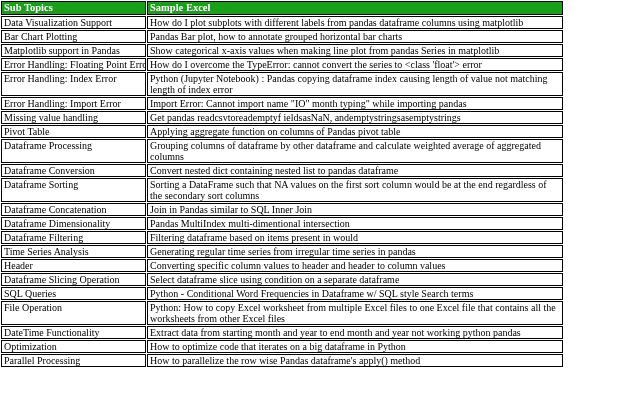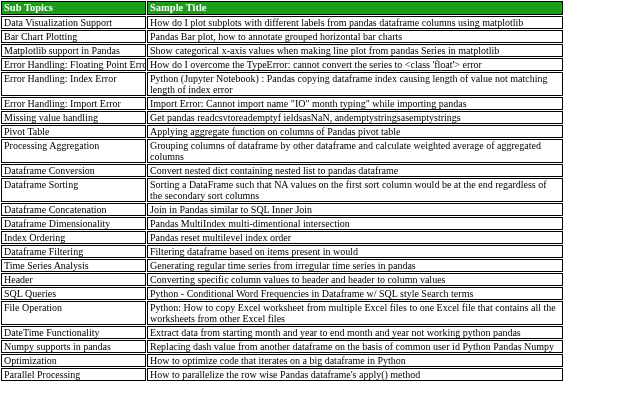--- a/index.html
+++ b/index.html
@@ -46,21 +46,21 @@
 <body>
 
 <table>
   <colgroup>
     <col class="c1">
     <col class="c2">
   </colgroup>
   <thead>
     <tr>
       <th>Sub Topics</th>
-      <th>Sample Title</th>
+      <th>Sample Excel</th>
     </tr>
   </thead>
   <tbody>
       <tr>
         <td class="sub">Data Visualization Support</td>
         <td>How do I plot subplots with different labels from pandas dataframe columns using matplotlib</td>
       </tr>
       <tr>
         <td class="sub">Bar Chart Plotting</td>
         <td>Pandas Bar plot, how to annotate grouped horizontal bar charts</td>
@@ -83,72 +83,68 @@
       </tr>
       <tr>
         <td class="sub">Missing value handling</td>
         <td>Get pandas readcsvtoreademptyf ieldsasNaN, andemptystringsasemptystrings</td>
       </tr>
       <tr>
         <td class="sub">Pivot Table</td>
         <td>Applying aggregate function on columns of Pandas pivot table</td>
       </tr>
       <tr>
-        <td class="sub">Processing Aggregation</td>
+        <td class="sub">Dataframe Processing</td>
         <td>Grouping columns of dataframe by other dataframe and calculate weighted average of aggregated columns</td>
       </tr>
       <tr>
         <td class="sub">Dataframe Conversion</td>
         <td>Convert nested dict containing nested list to pandas dataframe</td>
       </tr>
       <tr>
         <td class="sub">Dataframe Sorting</td>
         <td>Sorting a DataFrame such that NA values on the first sort column would be at the end regardless of the secondary sort columns</td>
       </tr>
       <tr>
         <td class="sub">Dataframe Concatenation</td>
         <td>Join in Pandas similar to SQL Inner Join</td>
       </tr>
       <tr>
         <td class="sub">Dataframe Dimensionality</td>
         <td>Pandas MultiIndex multi-dimentional intersection</td>
       </tr>
       <tr>
-        <td class="sub">Index Ordering</td>
-        <td>Pandas reset multilevel index order</td>
-      </tr>
-      <tr>
         <td class="sub">Dataframe Filtering</td>
         <td>Filtering dataframe based on items present in would</td>
       </tr>
       <tr>
         <td class="sub">Time Series Analysis</td>
         <td>Generating regular time series from irregular time series in pandas</td>
       </tr>
       <tr>
         <td class="sub">Header</td>
         <td>Converting specific column values to header and header to column values</td>
+      </tr>
+      <tr>
+        <td class="sub">Dataframe Slicing Operation</td>
+        <td>Select dataframe slice using condition on a separate dataframe</td>
       </tr>
       <tr>
         <td class="sub">SQL Queries</td>
         <td>Python - Conditional Word Frequencies in Dataframe w/ SQL style Search terms</td>
       </tr>
       <tr>
         <td class="sub">File Operation</td>
         <td>Python: How to copy Excel worksheet from multiple Excel files to one Excel file that contains all the worksheets from other Excel files</td>
       </tr>
       <tr>
         <td class="sub">DateTime Functionality</td>
         <td>Extract data from starting month and year to end month and year not working python pandas</td>
       </tr>
       <tr>
-        <td class="sub">Numpy supports in pandas</td>
-        <td>Replacing dash value from another dataframe on the basis of common user id Python Pandas Numpy</td>
-      </tr>
-      <tr>
         <td class="sub">Optimization</td>
         <td>How to optimize code that iterates on a big dataframe in Python</td>
       </tr>
       <tr>
         <td class="sub">Parallel Processing</td>
         <td>How to parallelize the row wise Pandas dataframe's apply() method</td>
       </tr>
     </tbody>
 </table>
 

